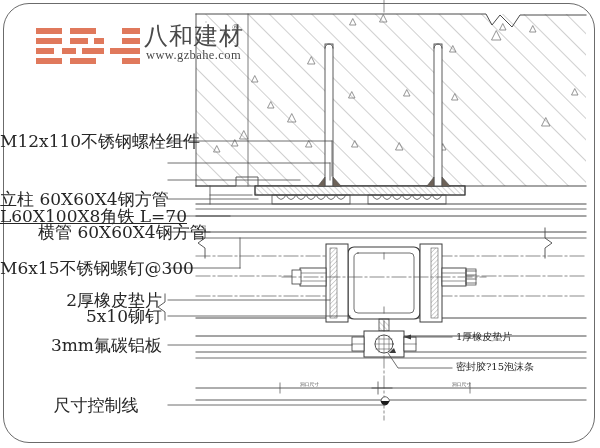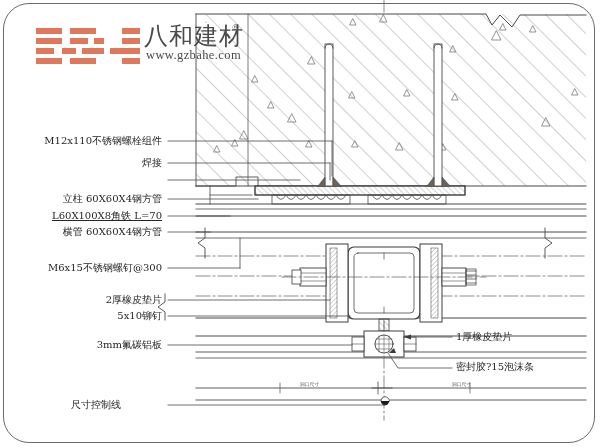--- a/index.html
+++ b/index.html
@@ -13,21 +13,21 @@
   #logo{position:absolute;left:36px;top:24px;width:188px;height:42px;}
   .lg{position:absolute;background:#e0795c;}
   #logo .cn{position:absolute;left:108px;top:-4px;font-size:24px;color:#4a4a4a;
             letter-spacing:1px;font-family:"DejaVu Serif",serif;white-space:nowrap;}
   #logo .reg{position:absolute;left:196px;top:-2px;font-size:9px;color:#555;}
   #logo .url{position:absolute;left:110px;top:24px;font-size:12.5px;color:#4a4a4a;
              letter-spacing:.4px;font-family:"Liberation Serif",serif;white-space:nowrap;}
   
   .lbl{position:absolute;text-align:right;color:#262626;white-space:nowrap;
        font-family:"DejaVu Serif","Liberation Serif",serif;
-       font-size:10px;line-height:12px;}
+       font-size:17px;line-height:12px;}
   
   .co{position:absolute;color:#1f1f1f;white-space:nowrap;
       font-family:"DejaVu Serif",serif;font-size:10px;line-height:10px;}
   .dimtxt{position:absolute;color:#4a4a4a;white-space:nowrap;
       font-family:"DejaVu Serif",serif;font-size:5px;line-height:6px;
       transform:scale(.95);transform-origin:left center;}
 </style>
 </head>
 <body>
 
@@ -292,24 +292,23 @@
     <div class="lg" style="left:0;top:34px;width:26px;height:6px;"></div>
     <div class="lg" style="left:34px;top:34px;width:26px;height:6px;"></div>
     <div class="lg" style="left:86px;top:34px;width:18px;height:6px;"></div>
 
     <span class="cn">八和建材</span>
     <span class="reg">®</span>
     <span class="url">www.gzbahe.com</span>
   </div>
 
   <div class="lbl" style="left:0;top:135px;width:162px;">M12x110不锈钢螺栓组件</div>
-  <div class="lbl" style="left:0;top:157px;width:162px;">焊接</div>
   <div class="lbl" style="left:0;top:193px;width:162px;">立柱  60X60X4钢方管</div>
   <div class="lbl" style="left:0;top:210px;width:162px;text-decoration:underline;">L60X100X8角铁  L=70</div>
-  <div class="lbl" style="left:0;top:226px;width:162px;">横管  60X60X4钢方管</div>
+  <div class="lbl" style="left:0;top:226px;width:162px;padding-left:38px;">横管  60X60X4钢方管</div>
   <div class="lbl" style="left:0;top:262px;width:162px;">M6x15不锈钢螺钉@300</div>
   <div class="lbl" style="left:0;top:294px;width:162px;">2厚橡皮垫片</div>
   <div class="lbl" style="left:0;top:310px;width:162px;">5x10铆钉</div>
   <div class="lbl" style="left:0;top:339px;width:162px;">3mm氟碳铝板</div>
   <div class="lbl" style="left:0;top:399px;width:162px;text-align:center;padding-left:30px;box-sizing:border-box;">尺寸控制线</div>
 
   <div class="co" style="left:456px;top:332px;">1厚橡皮垫片</div>
   <div class="co" style="left:456px;top:362px;">密封胶?15泡沫条</div>
 
   <div class="dimtxt" style="left:300px;top:381px;">洞口尺寸</div>

